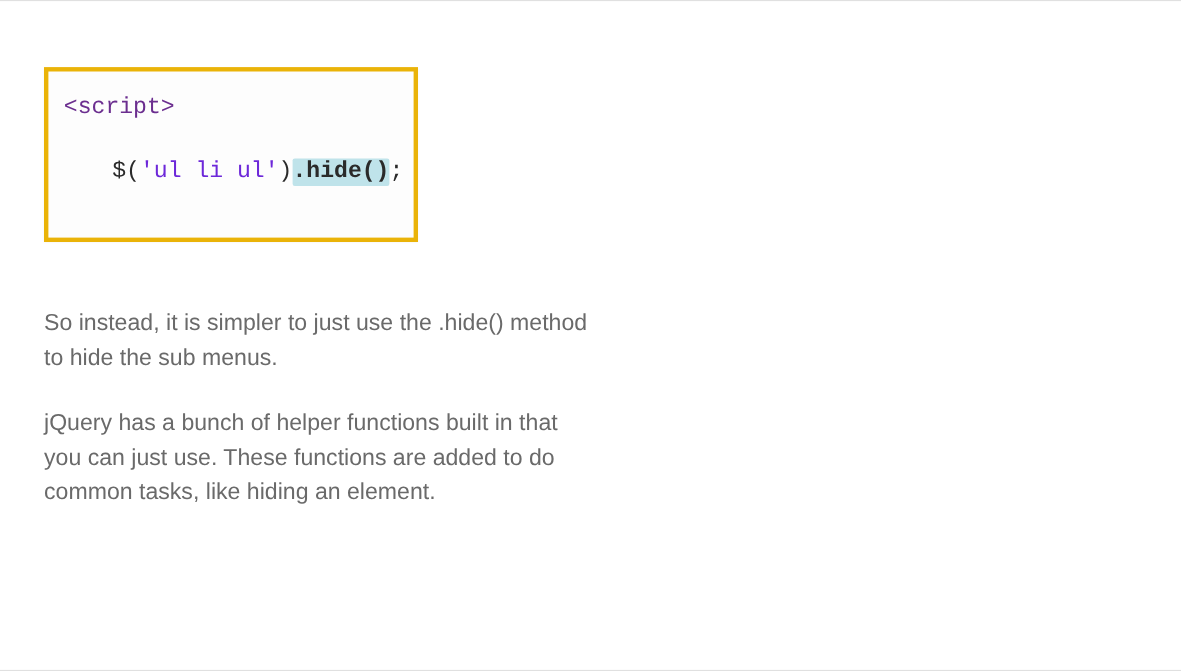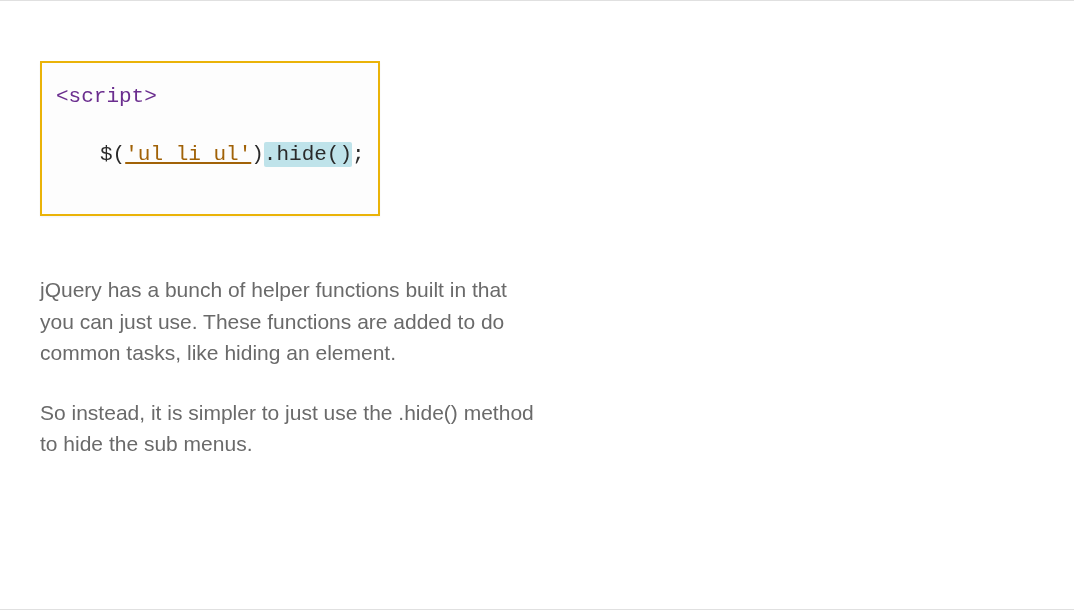--- a/index.html
+++ b/index.html
@@ -21,40 +21,41 @@
     }
     .title {
       font-family: "Arial Black", "Helvetica Neue", sans-serif;
       font-size: 46px;
       font-weight: 900;
       color: #d94734;
       letter-spacing: -0.5px;
       margin-bottom: 40px;
     }
     .code-box {
-      border: 2px solid #eab308;
+      border: 4px solid #eab308;
       background: #fdfdfd;
       padding: 18px 14px;
       width: 340px;
       margin-bottom: 58px;
       box-shadow: 0 1px 2px rgba(0,0,0,0.05);
     }
     .code-line {
       font-family: "Consolas", "Monaco", "Courier New", monospace;
       font-size: 21px;
       line-height: 1.5;
       white-space: pre;
     }
     .tag { color: #6b2e8f; }
-    .selector { color: #a16207; text-decoration: underline; }
+    .selector { color: #6d28d9; }
     .jq { color: #2a2a2a; }
     .highlight {
       background: #bfe3ea;
       border-radius: 2px;
       padding: 1px 0;
+      font-weight: bold;
     }
     .method { color: #2a2a2a; }
     .punct { color: #2a2a2a; }
     .indent { display: inline-block; width: 44px; }
     .code-spacer { height: 26px; }
     .body-text {
       color: #6a6a6a;
       font-size: 21px;
       line-height: 1.5;
       max-width: 500px;
@@ -68,17 +69,17 @@
 <div class="slide">
 
 
   <div class="code-box">
     <div class="code-line"><span class="tag">&lt;</span><span class="tag">script</span><span class="tag">&gt;</span></div>
     <div class="code-spacer"></div>
     <div class="code-line"><span class="indent"></span><span class="jq">$</span><span class="punct">(</span><span class="selector">'ul li ul'</span><span class="punct">)</span><span class="highlight"><span class="method">.hide()</span></span><span class="punct">;</span></div>
     <div class="code-spacer"></div>
   </div>
 
+  <p class="body-text">So instead, it is simpler to just use the .hide() method to hide the sub menus.</p>
+
   <p class="body-text">jQuery has a bunch of helper functions built in that you can just use. These functions are added to do common tasks, like hiding an element.</p>
-
-  <p class="body-text">So instead, it is simpler to just use the .hide() method to hide the sub menus.</p>
 
 </div>
 
 </body></html>

